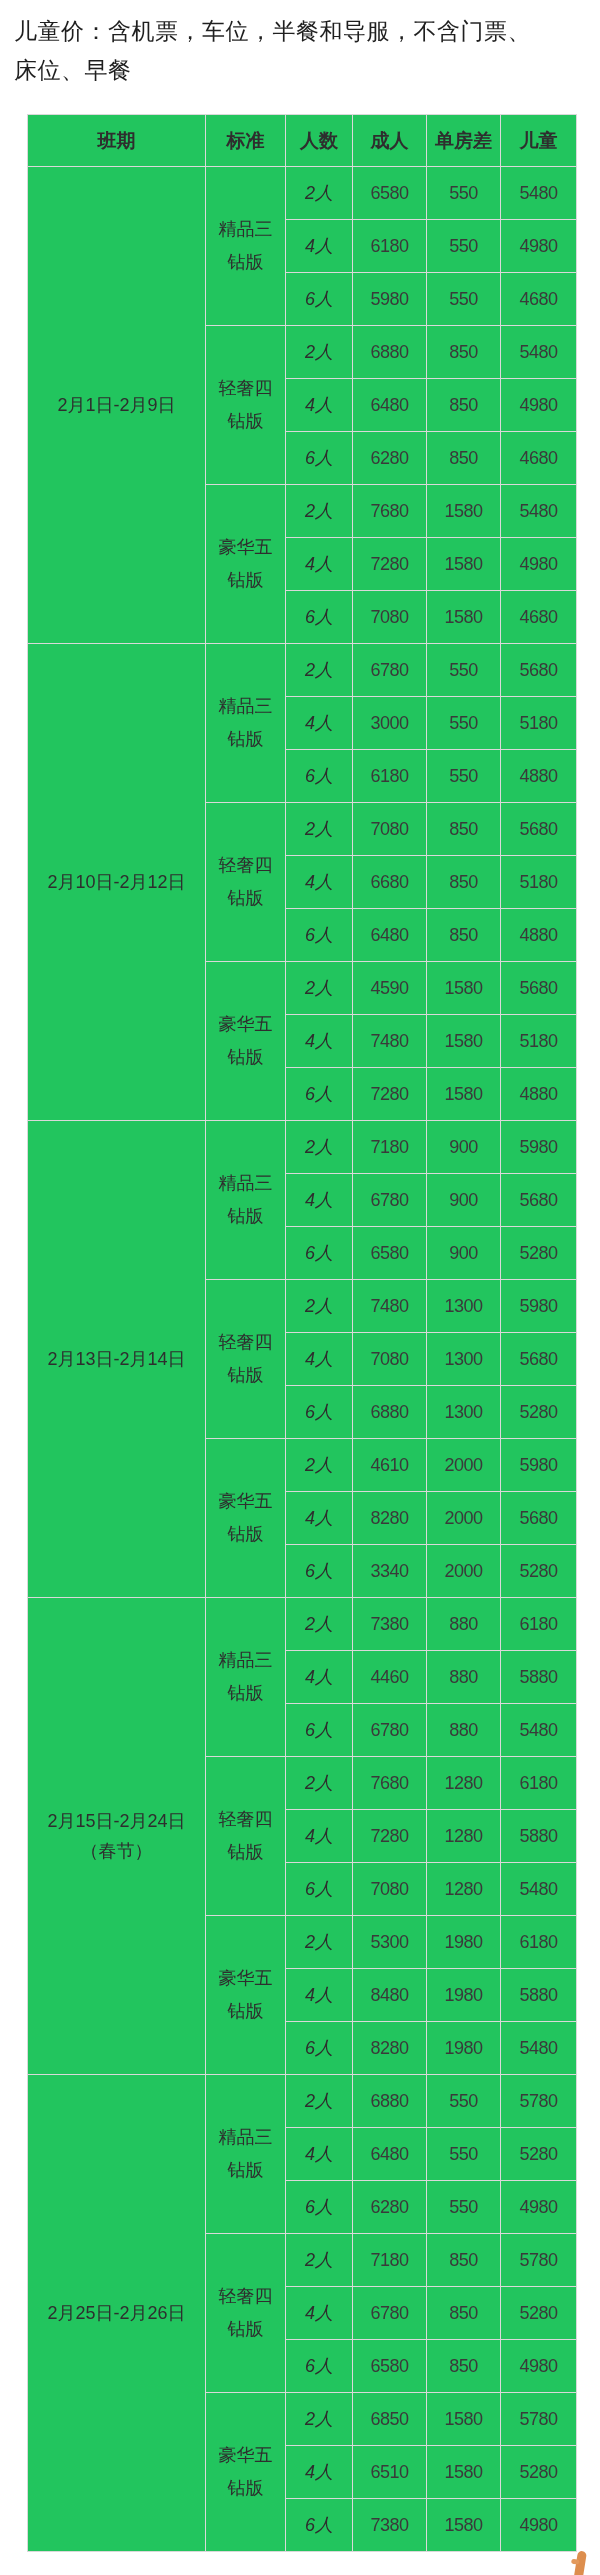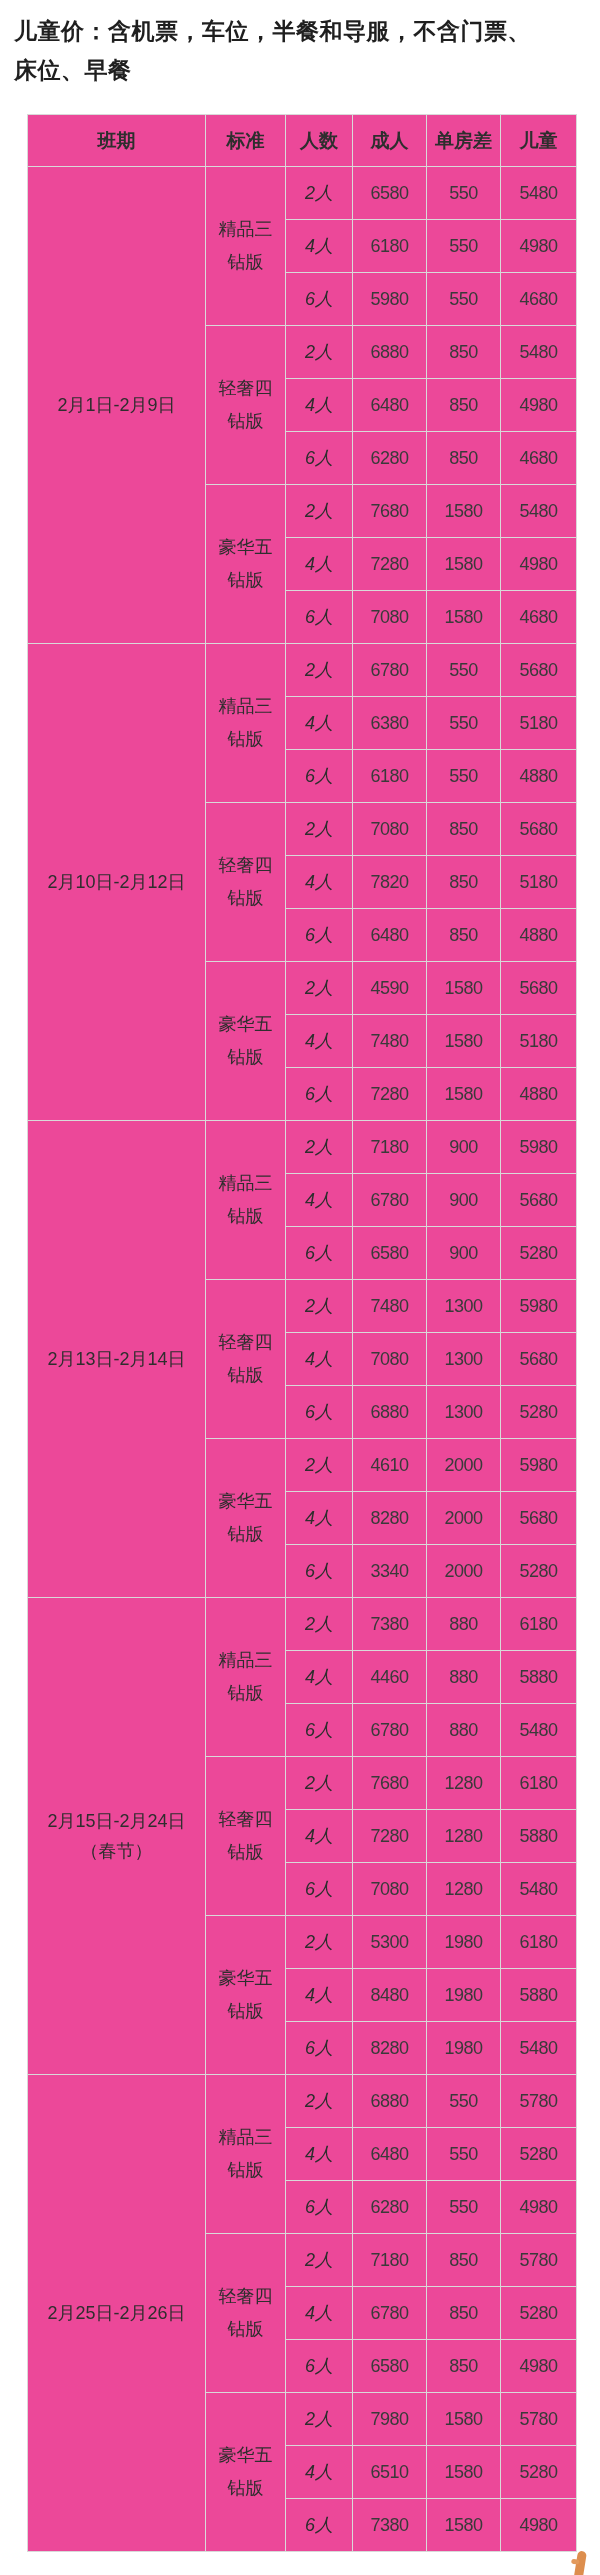--- a/index.html
+++ b/index.html
@@ -3,27 +3,27 @@
 <meta charset="utf-8">
 <style>
   html,body{margin:0;padding:0;}
   body{
     width:600px;height:2575px;position:relative;background:#ffffff;
     font-family:"Liberation Sans","DejaVu Sans",sans-serif;
     -webkit-font-smoothing:antialiased;
   }
   .note{
     position:absolute;left:14px;top:12px;width:572px;
-    font-size:23px;font-weight:bold;color:#1f1f1f;line-height:39px;
+    font-size:23px;font-weight:normal;color:#1f1f1f;line-height:39px;
     white-space:pre-line;letter-spacing:0.5px;
   }
   table.price-table{
     position:absolute;left:27px;top:114px;width:549px;
     border-collapse:collapse;table-layout:fixed;
-    background:#ec4899;
+    background:#22c55e;
   }
   .price-table th,.price-table td{
     border:1px solid #d9d9d9;text-align:center;vertical-align:middle;
     padding:0;color:#333333;overflow:hidden;
   }
   .price-table thead th{
     height:51px;font-size:19px;font-weight:bold;color:#2e2e2e;
   }
   .price-table tbody td{height:52px;font-size:18px;}
   td.date-cell{font-size:18px;color:#2e2e2e;white-space:pre-line;line-height:30px;}
@@ -126,40 +126,40 @@
       <tr>
         <td class="date-cell" rowspan="9">2月10日-2月12日</td>
         <td class="tier-cell" rowspan="3">精品三钻版</td>
         <td class="pax-cell">2人</td>
         <td class="num-cell">6780</td>
         <td class="num-cell">550</td>
         <td class="num-cell">5680</td>
       </tr>
       <tr>
         <td class="pax-cell">4人</td>
-        <td class="num-cell">6380</td>
+        <td class="num-cell">3000</td>
         <td class="num-cell">550</td>
         <td class="num-cell">5180</td>
       </tr>
       <tr>
         <td class="pax-cell">6人</td>
         <td class="num-cell">6180</td>
         <td class="num-cell">550</td>
         <td class="num-cell">4880</td>
       </tr>
       <tr>
         <td class="tier-cell" rowspan="3">轻奢四钻版</td>
         <td class="pax-cell">2人</td>
         <td class="num-cell">7080</td>
         <td class="num-cell">850</td>
         <td class="num-cell">5680</td>
       </tr>
       <tr>
         <td class="pax-cell">4人</td>
-        <td class="num-cell">7820</td>
+        <td class="num-cell">6680</td>
         <td class="num-cell">850</td>
         <td class="num-cell">5180</td>
       </tr>
       <tr>
         <td class="pax-cell">6人</td>
         <td class="num-cell">6480</td>
         <td class="num-cell">850</td>
         <td class="num-cell">4880</td>
       </tr>
       <tr>
@@ -333,21 +333,21 @@
       </tr>
       <tr>
         <td class="pax-cell">6人</td>
         <td class="num-cell">6580</td>
         <td class="num-cell">850</td>
         <td class="num-cell">4980</td>
       </tr>
       <tr>
         <td class="tier-cell" rowspan="3">豪华五钻版</td>
         <td class="pax-cell">2人</td>
-        <td class="num-cell">7980</td>
+        <td class="num-cell">6850</td>
         <td class="num-cell">1580</td>
         <td class="num-cell">5780</td>
       </tr>
       <tr>
         <td class="pax-cell">4人</td>
         <td class="num-cell">6510</td>
         <td class="num-cell">1580</td>
         <td class="num-cell">5280</td>
       </tr>
       <tr>

